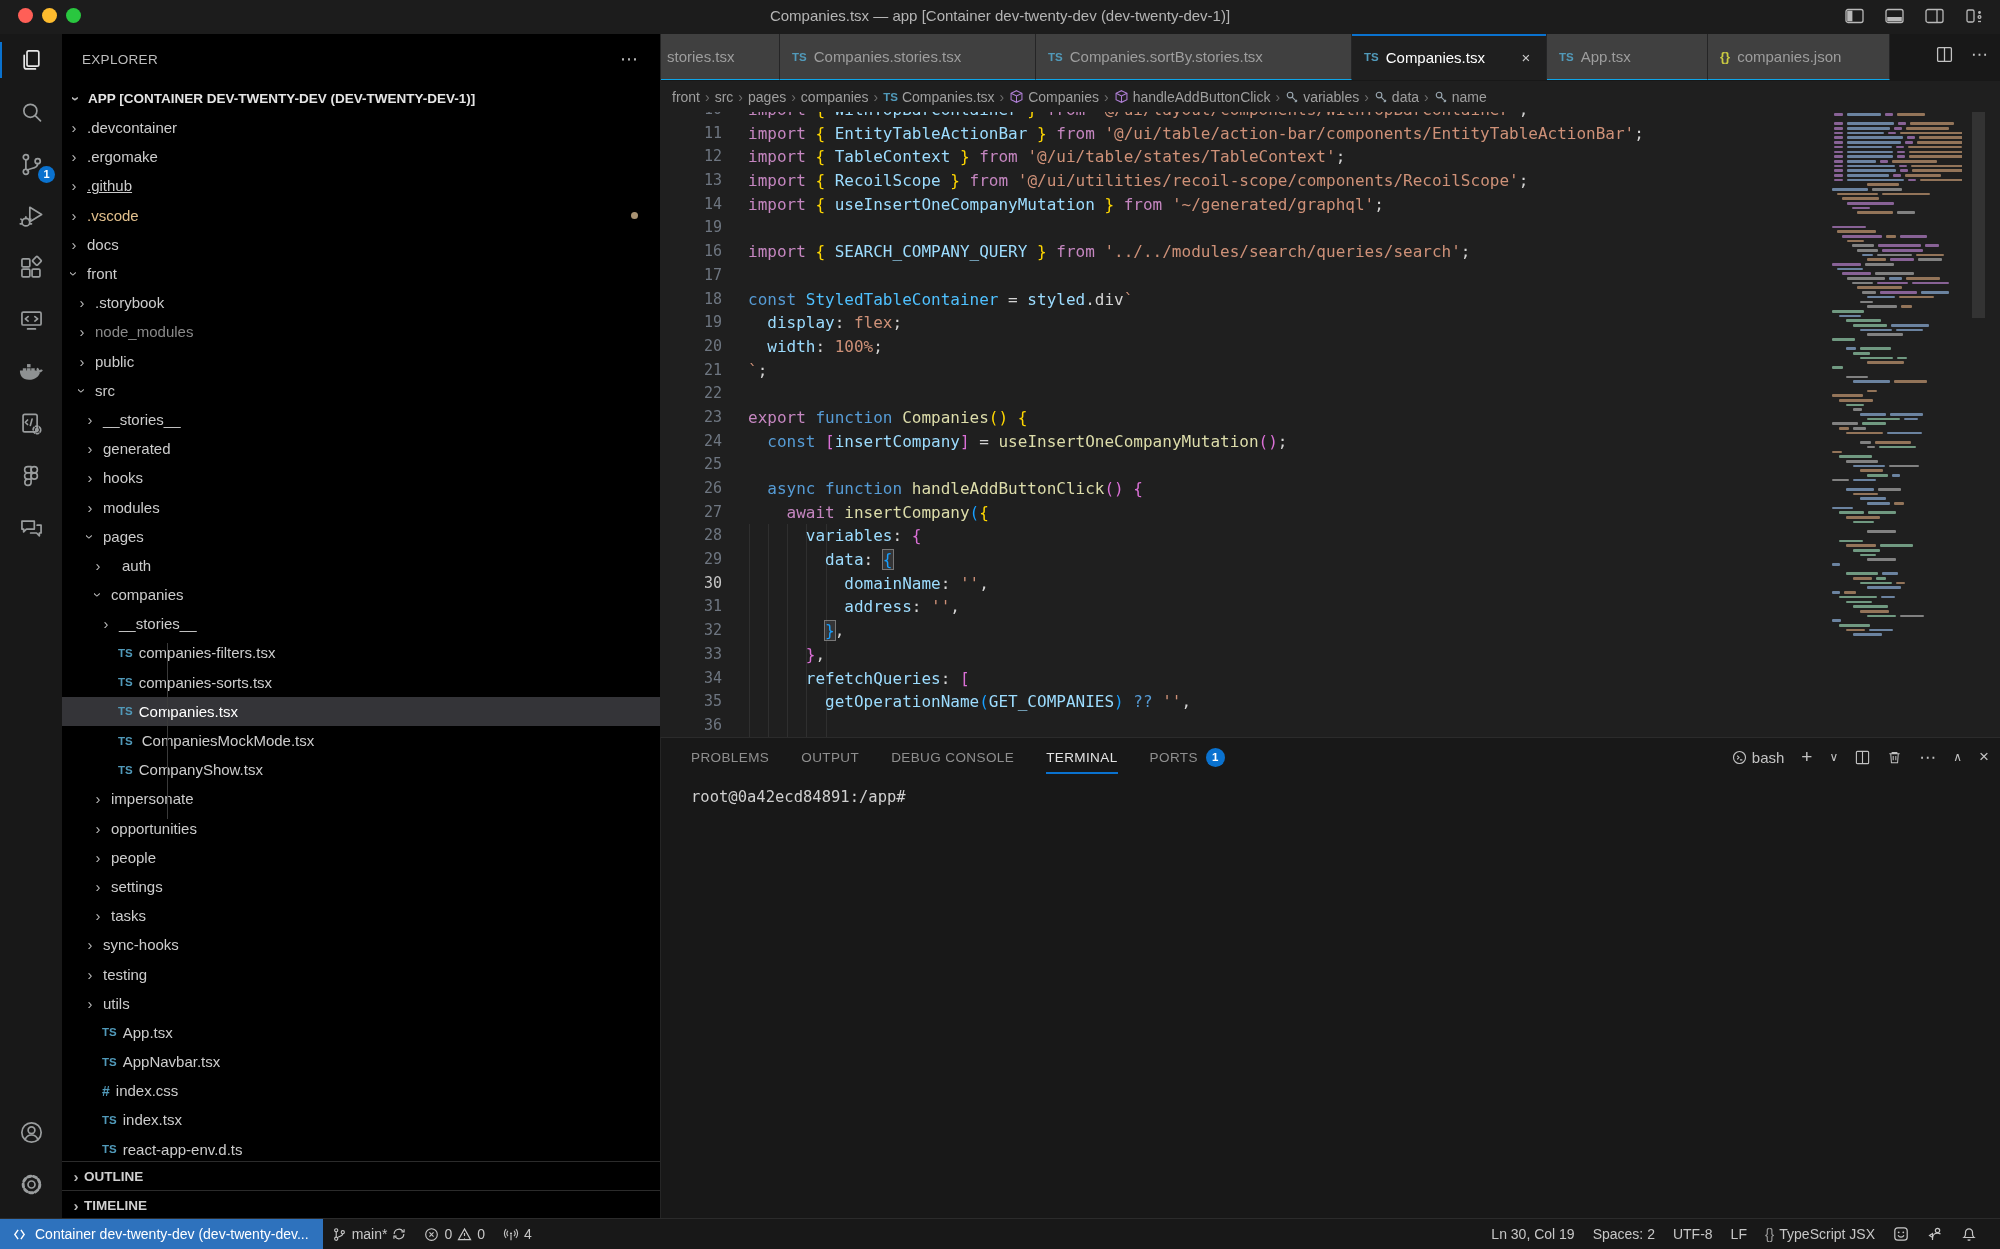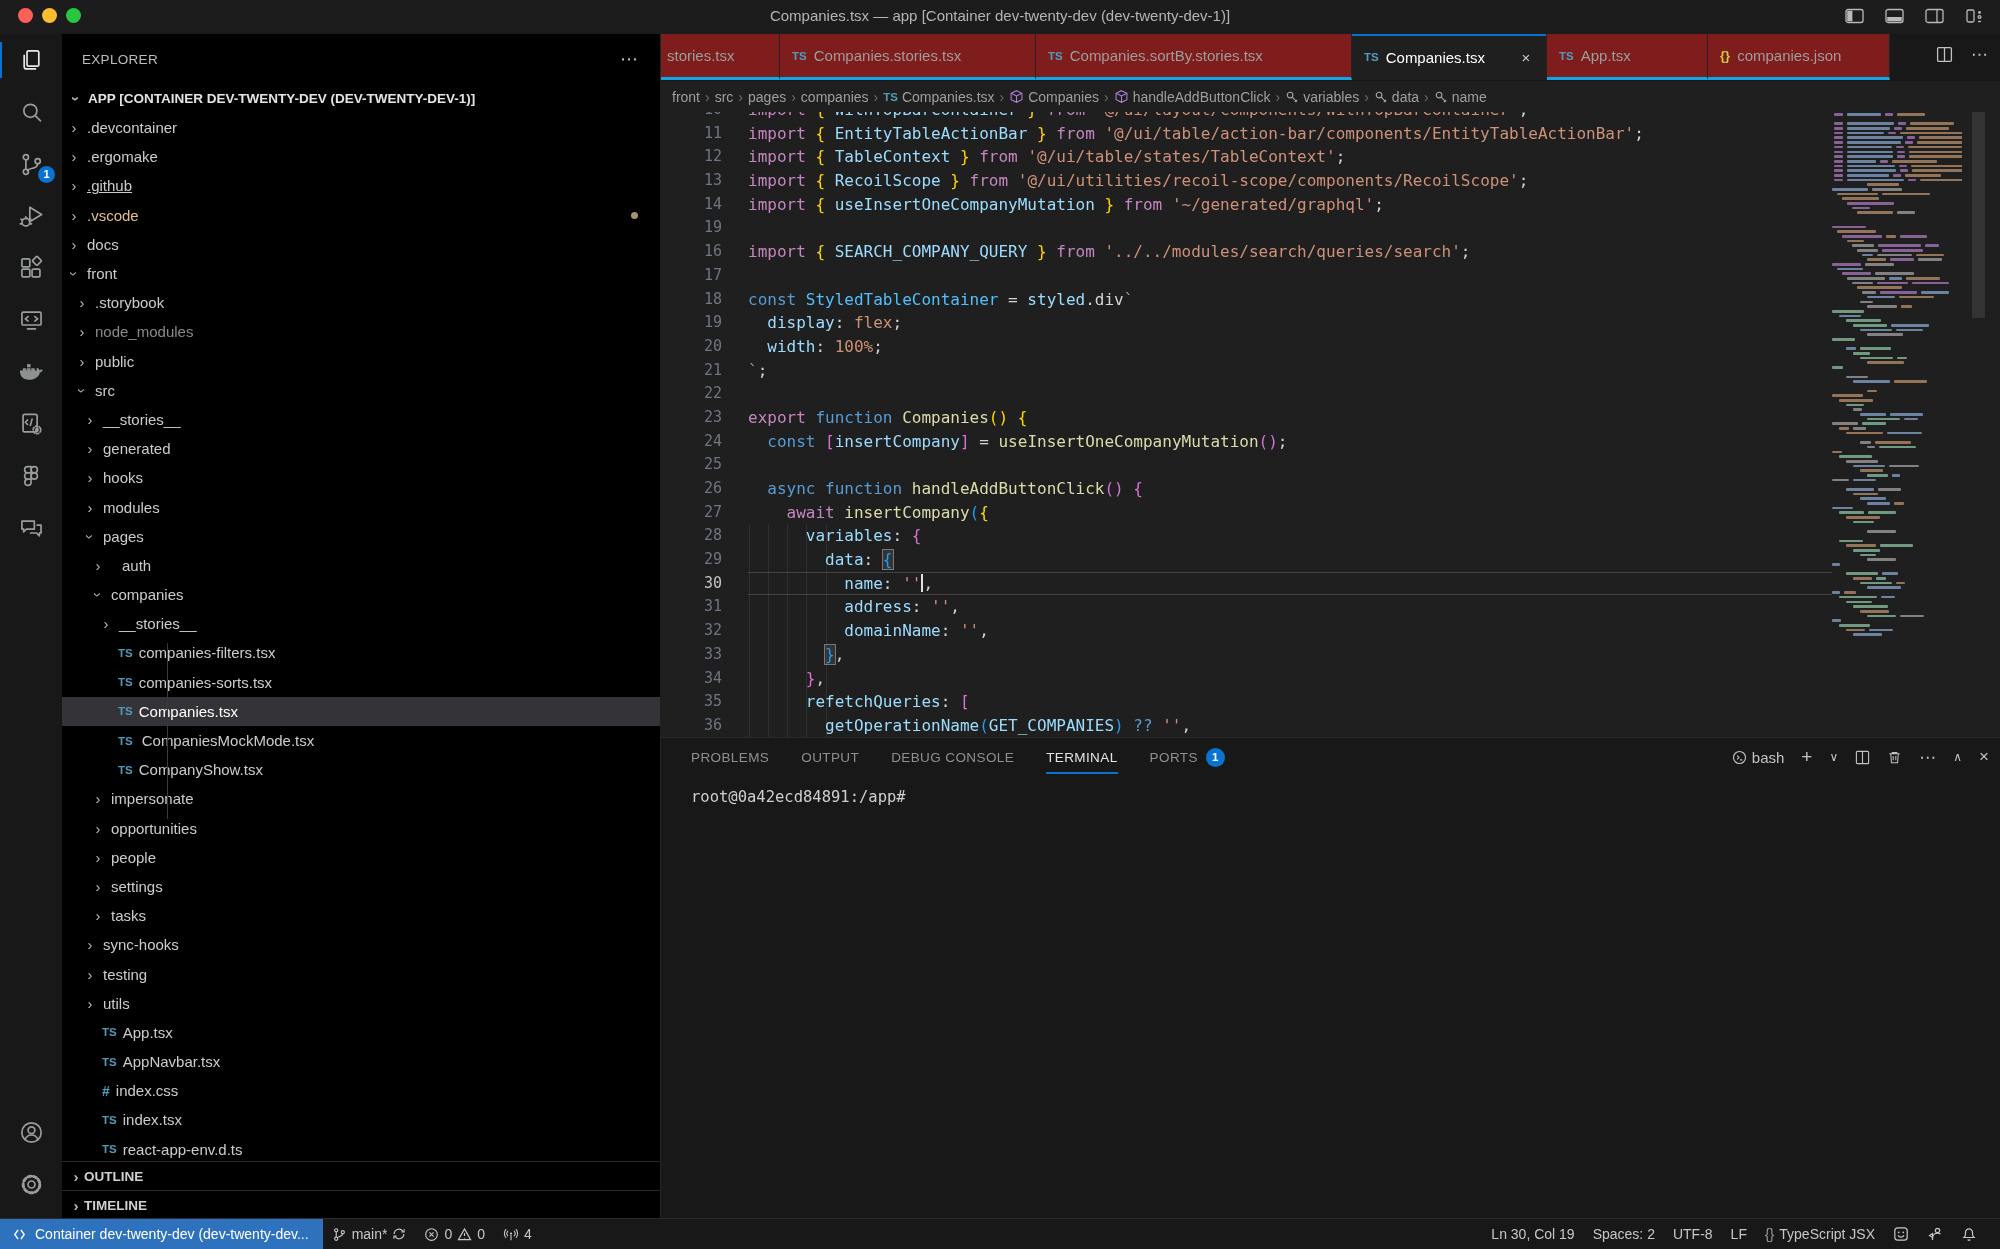--- a/index.html
+++ b/index.html
@@ -38,22 +38,22 @@
   .ficon{display:inline-block;font-weight:bold;font-size:11.5px;letter-spacing:0;}
   .ficon.ts{color:#519aba;}
   .ficon.css{color:#519aba;font-size:14px;}
   .ficon.json{color:#cbcb41;font-size:13px;}
   .tdot{position:absolute;right:22px;top:11px;width:7px;height:7px;border-radius:50%;background:#a89272;}
   #tree-guide{position:absolute;left:105px;width:1px;background:#3a3a3a;}
   .sb-foot{position:absolute;left:0;width:598px;height:29px;border-top:1px solid #2b2b2b;display:flex;align-items:center;
     font-weight:bold;font-size:13.5px;color:#d0d0d0;}
   
   #tabbar{left:660px;top:34px;width:1340px;height:47px;background:#181818;border-left:1px solid #252525;display:flex;}
-  .tab{position:relative;height:46px;border-right:1px solid #252526;border-bottom:3px solid #0ea5e9;display:flex;align-items:center;
-    box-sizing:border-box;background:#7f1d1d;color:#9d9d9d;font-size:15px;overflow:hidden;cursor:pointer;flex:none;}
+  .tab{position:relative;height:46px;border-right:1px solid #252526;border-bottom:1px solid #0ea5e9;display:flex;align-items:center;
+    box-sizing:border-box;background:#404040;color:#9d9d9d;font-size:15px;overflow:hidden;cursor:pointer;flex:none;}
   .tab .tab-label{margin:0 8px 0 10px;white-space:nowrap;}
   .tab .ficon{margin-left:12px;}
   .tab .ficon + .tab-label{margin-left:7px;}
   .tab.active{background:#1f1f1f;color:#ffffff;border-bottom:none;}
   .tab.active::before{content:"";position:absolute;top:0;left:0;right:0;height:2px;background:var(--accent);}
   .tab-close{margin-right:10px;margin-left:auto;color:#cccccc;font-size:15px;width:20px;text-align:center;border-radius:4px;}
   #tab-actions{position:absolute;right:12px;top:44px;display:flex;gap:18px;align-items:center;color:#c2c2c2;}
   #breadcrumb{left:660px;top:81px;width:1340px;height:31px;background:#1f1f1f;display:flex;align-items:center;
     font-size:14px;color:#9f9f9f;padding-left:12px;box-sizing:border-box;}
   .bc-item{display:flex;align-items:center;gap:4px;cursor:pointer;white-space:nowrap;}
@@ -558,23 +558,22 @@
         <div class="cl"><span class="tk v">  width</span><span class="tk p">: </span><span class="tk s">100%</span><span class="tk p">;</span></div>
         <div class="cl"><span class="tk s">`</span><span class="tk p">;</span></div>
         <div class="cl"></div>
         <div class="cl"><span class="tk k">export </span><span class="tk kb">function </span><span class="tk f">Companies</span><span class="tk b1">()</span><span class="tk b1"> {</span></div>
         <div class="cl"><span class="tk kb">  const </span><span class="tk b2">[</span><span class="tk v">insertCompany</span><span class="tk b2">]</span><span class="tk p"> = </span><span class="tk f">useInsertOneCompanyMutation</span><span class="tk b2">()</span><span class="tk p">;</span></div>
         <div class="cl"></div>
         <div class="cl"><span class="tk kb">  async function </span><span class="tk f">handleAddButtonClick</span><span class="tk b2">()</span><span class="tk b2"> {</span></div>
         <div class="cl"><span class="tk k">    await </span><span class="tk f">insertCompany</span><span class="tk b3">(</span><span class="tk b1">{</span></div>
         <div class="cl"><span class="tk v">      variables</span><span class="tk p">: </span><span class="tk b2">{</span></div>
         <div class="cl"><span class="tk v">        data</span><span class="tk p">: </span><span class="tk bm">{</span></div>
-        <div class="cl current"><span class="tk v">          name</span><span class="tk p">: </span><span class="tk s">''</span><span class="cursor"></span><span class="tk p">,</span></div>
+        <div class="cl"><span class="tk v">          domainName</span><span class="tk p">: </span><span class="tk s">''</span><span class="tk p">,</span></div>
         <div class="cl"><span class="tk v">          address</span><span class="tk p">: </span><span class="tk s">''</span><span class="tk p">,</span></div>
-        <div class="cl"><span class="tk v">          domainName</span><span class="tk p">: </span><span class="tk s">''</span><span class="tk p">,</span></div>
         <div class="cl"><span class="tk p">        </span><span class="tk bm">}</span><span class="tk p">,</span></div>
         <div class="cl"><span class="tk p">      </span><span class="tk b2">}</span><span class="tk p">,</span></div>
         <div class="cl"><span class="tk v">      refetchQueries</span><span class="tk p">: </span><span class="tk b2">[</span></div>
         <div class="cl"><span class="tk v">        getOperationName</span><span class="tk b3">(</span><span class="tk v">GET_COMPANIES</span><span class="tk b3">)</span><span class="tk kb"> ?? </span><span class="tk s">''</span><span class="tk p">,</span></div>
       </div>
     <div id="minimap">
         <div class="mml" style="padding-left: 2px;">
           <span style="width: 9px; background: rgb(162, 115, 180); opacity: 0.8;"></span>
           <span style="width: 34.2192px; background: rgb(126, 156, 192); opacity: 0.8;"></span>
           <span style="width: 8px; background: rgb(162, 115, 180); opacity: 0.8;"></span>

